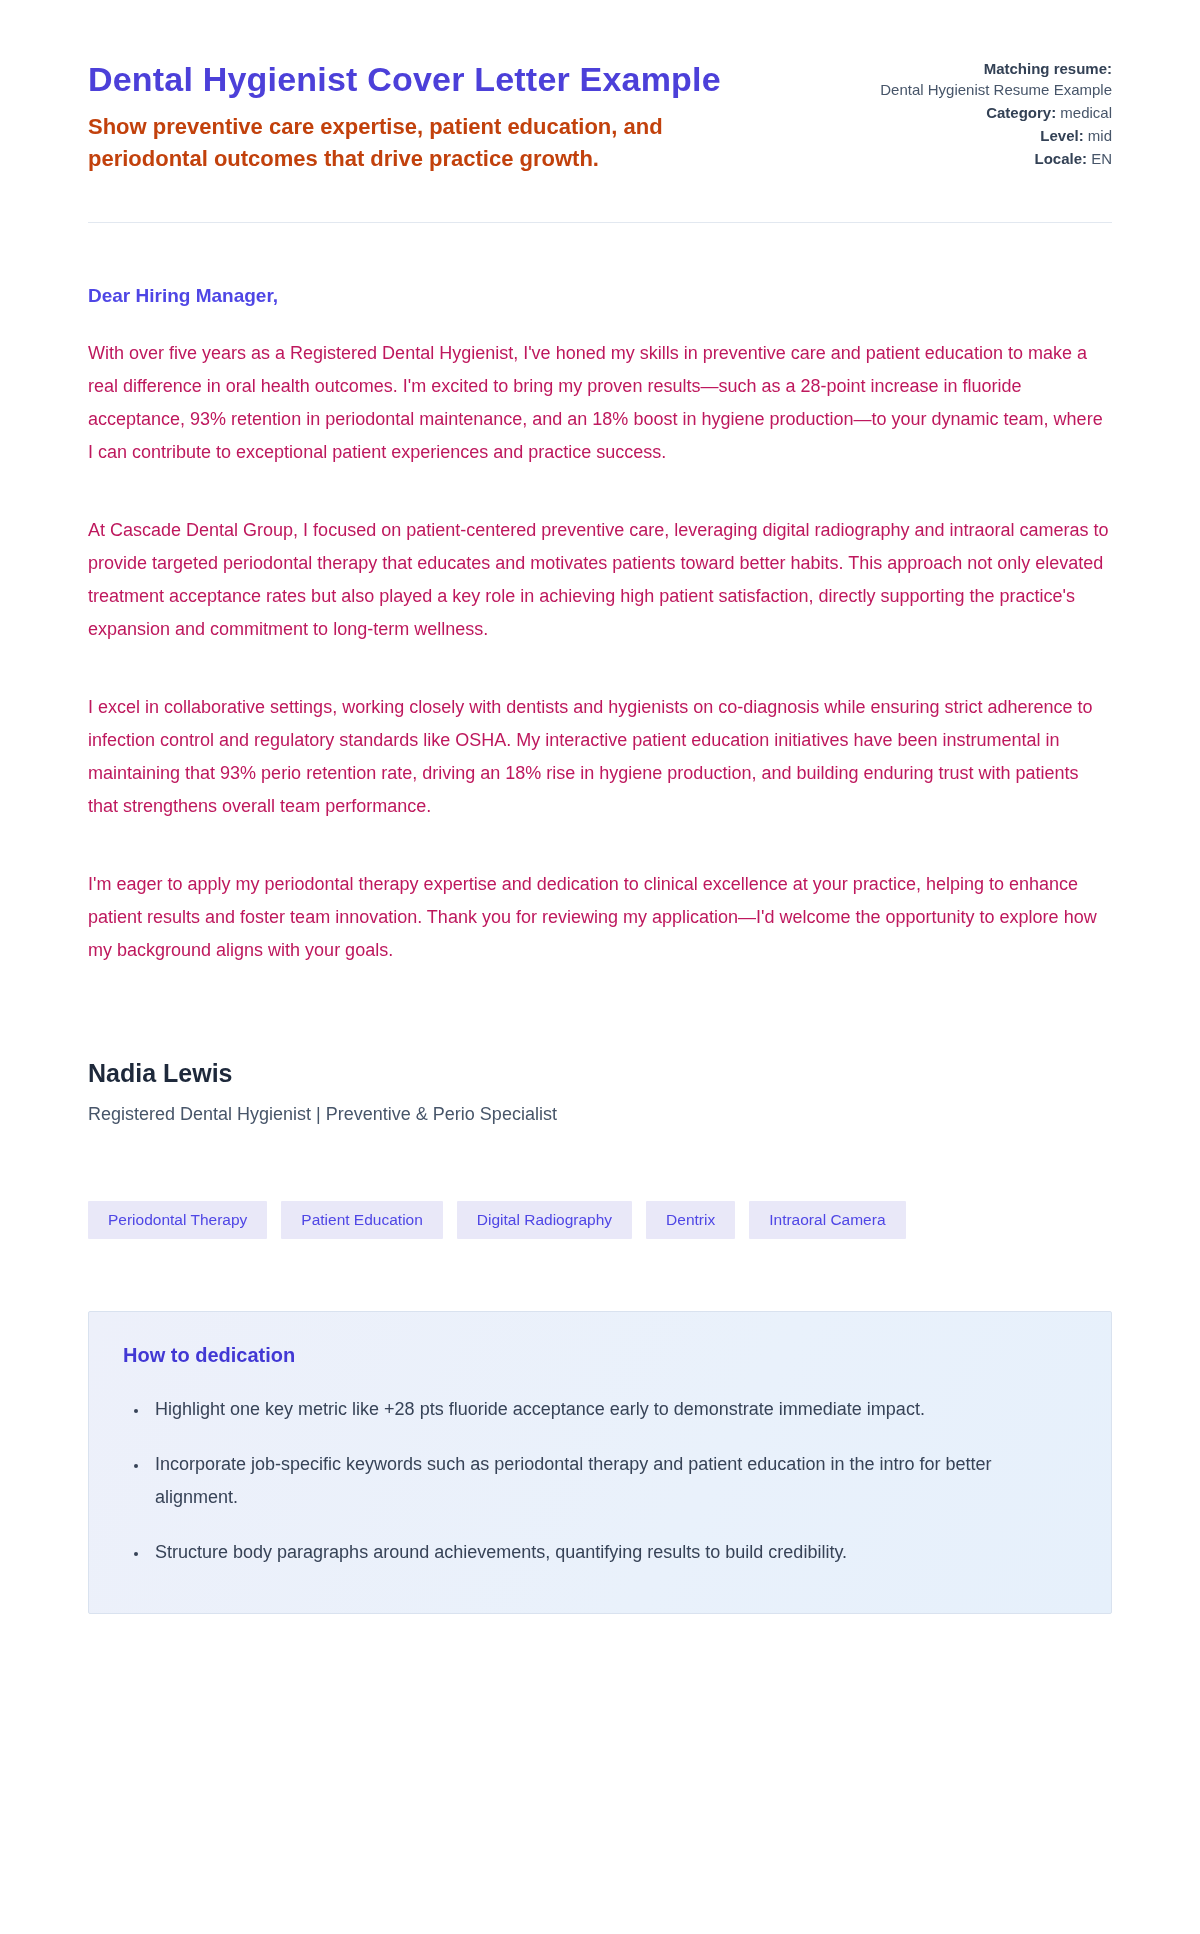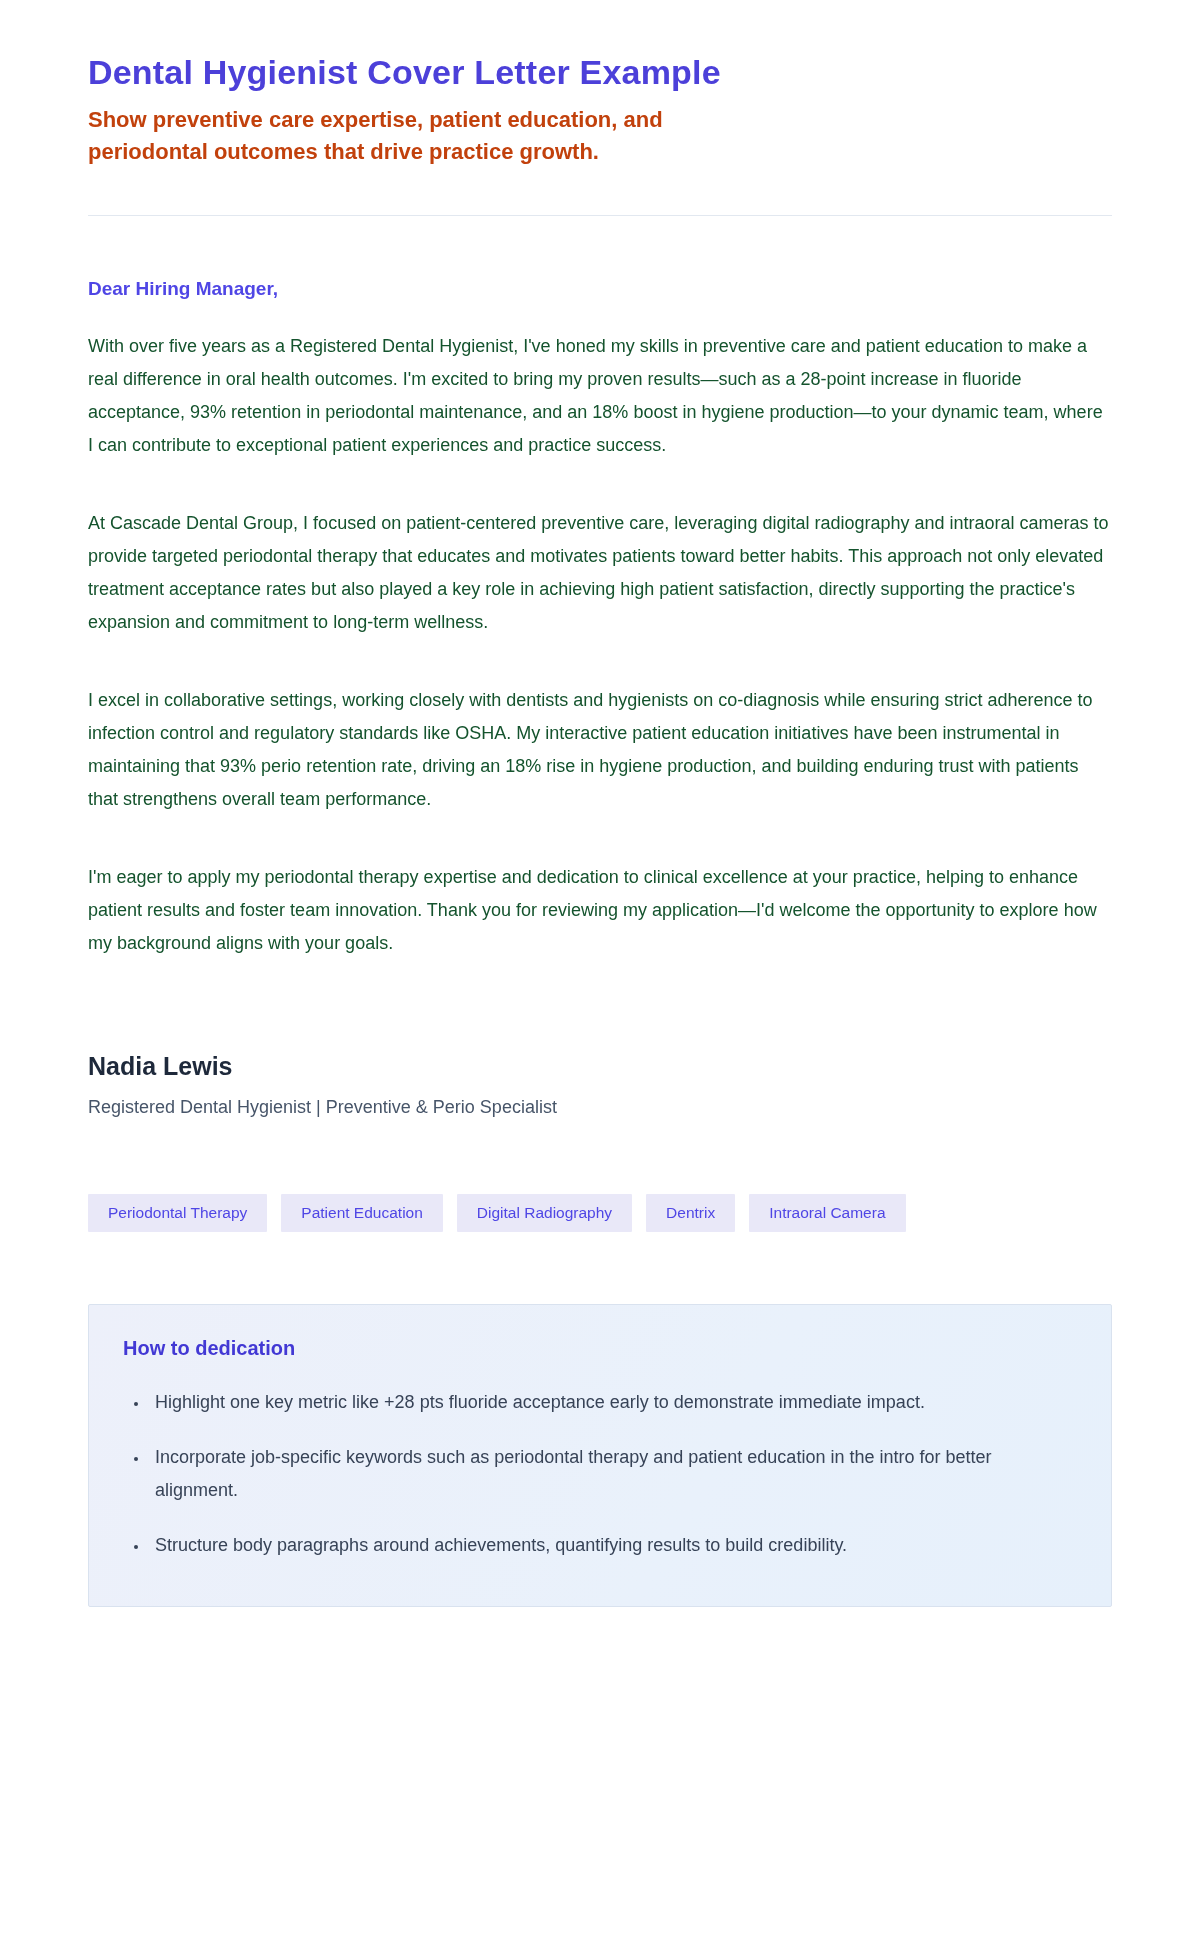--- a/index.html
+++ b/index.html
@@ -16,21 +16,21 @@
     background: #ffffff;
   }
 
   
   .header {
     display: flex;
     justify-content: space-between;
     align-items: flex-start;
     gap: 24px;
   }
-  .header-left { max-width: 640px; }
+  .header-left { max-width: 640px; margin-top: 7px; }
   h1.title {
     font-size: 34px;
     line-height: 1.18;
     font-weight: bold;
     color: #4c40d9;
     letter-spacing: 0.2px;
   }
   .subtitle {
     margin-top: 12px;
     font-size: 22px;
@@ -67,21 +67,21 @@
   .letter { margin-top: 62px; }
   .salutation {
     font-size: 19px;
     font-weight: bold;
     color: #4f46e5;
   }
   .para {
     margin-top: 30px;
     font-size: 18px;
     line-height: 33px;
-    color: #14532d;
+    color: #be185d;
     max-width: 1024px;
   }
   .para + .para { margin-top: 45px; }
   .sig-name {
     margin-top: 92px;
     font-size: 25px;
     font-weight: bold;
     color: #1e293b;
   }
   .sig-role {
@@ -140,20 +140,38 @@
 </head>
 <body>
 
 <div class="page">
 
   <header class="header">
     <div class="header-left">
       <h1 class="title">Dental Hygienist Cover Letter Example</h1>
       <p class="subtitle">Show preventive care expertise, patient education, and periodontal outcomes that drive practice growth.</p>
     </div>
+    <aside class="meta">
+      <div class="meta-row">
+        <span class="meta-label">Matching resume:</span>
+      </div>
+      <a class="meta-link">Dental Hygienist Resume Example</a>
+      <div class="meta-row">
+        <span class="meta-label">Category:</span>
+        <span class="meta-value">medical</span>
+      </div>
+      <div class="meta-row">
+        <span class="meta-label">Level:</span>
+        <span class="meta-value">mid</span>
+      </div>
+      <div class="meta-row">
+        <span class="meta-label">Locale:</span>
+        <span class="meta-value">EN</span>
+      </div>
+    </aside>
   </header>
 
   <hr class="divider">
 
   <section class="letter">
     <p class="salutation">Dear Hiring Manager,</p>
     <p class="para">With over five years as a Registered Dental Hygienist, I've honed my skills in preventive care and patient education to make a real difference in oral health outcomes. I'm excited to bring my proven results—such as a 28-point increase in fluoride acceptance, 93% retention in periodontal maintenance, and an 18% boost in hygiene production—to your dynamic team, where I can contribute to exceptional patient experiences and practice success.</p>
     <p class="para">At Cascade Dental Group, I focused on patient-centered preventive care, leveraging digital radiography and intraoral cameras to provide targeted periodontal therapy that educates and motivates patients toward better habits. This approach not only elevated treatment acceptance rates but also played a key role in achieving high patient satisfaction, directly supporting the practice's expansion and commitment to long-term wellness.</p>
     <p class="para">I excel in collaborative settings, working closely with dentists and hygienists on co-diagnosis while ensuring strict adherence to infection control and regulatory standards like OSHA. My interactive patient education initiatives have been instrumental in maintaining that 93% perio retention rate, driving an 18% rise in hygiene production, and building enduring trust with patients that strengthens overall team performance.</p>
     <p class="para">I'm eager to apply my periodontal therapy expertise and dedication to clinical excellence at your practice, helping to enhance patient results and foster team innovation. Thank you for reviewing my application—I'd welcome the opportunity to explore how my background aligns with your goals.</p>

